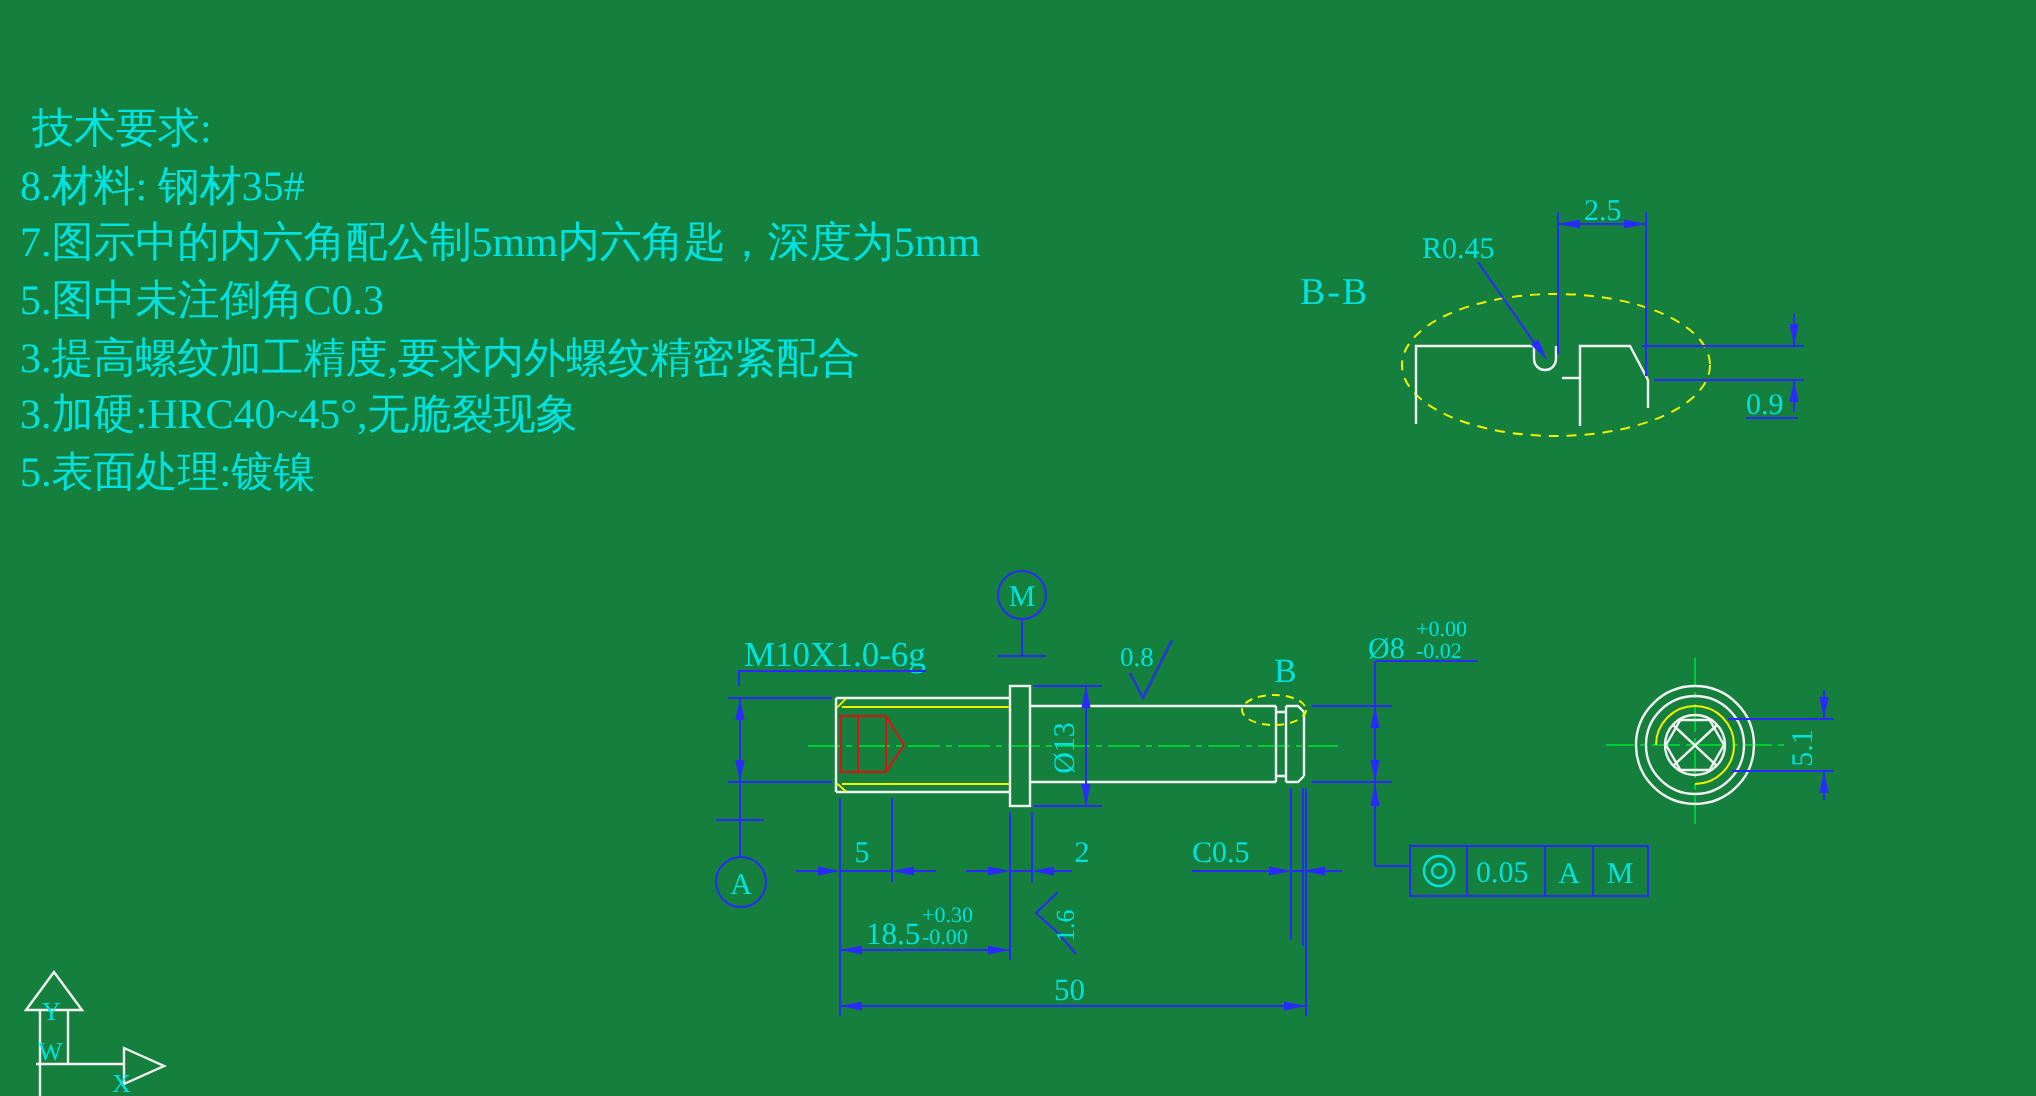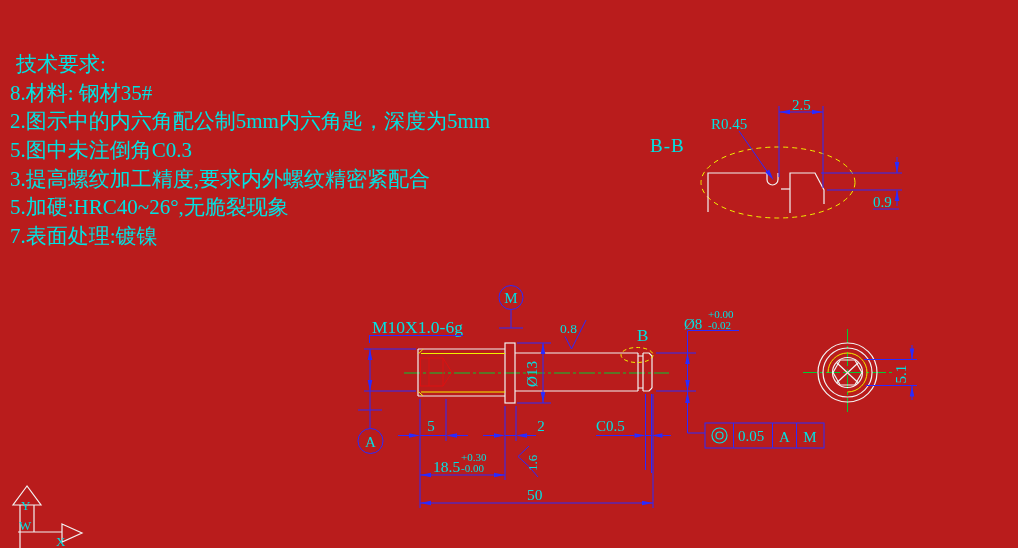--- a/index.html
+++ b/index.html
@@ -1,16 +1,16 @@
 <!DOCTYPE html>
 <html><head>
 <meta charset="utf-8">
 <style>
   html,body{margin:0;padding:0;background:#000;}
-  #canvas{position:relative;width:1018px;height:548px;background:#b91c1c;overflow:hidden;
+  #canvas{position:relative;width:1018px;height:548px;background:#15803d;overflow:hidden;
           font-family:"Liberation Serif","DejaVu Serif",serif;}
   .note{position:absolute;left:10px;color:#00e2e2;font-size:21px;line-height:1.1;white-space:nowrap;}
   .note.title{left:16px;}
   svg{position:absolute;left:0;top:0;}
   svg text{fill:#00e2e2;font-family:"Liberation Serif","DejaVu Serif",serif;}
   .bl{stroke:#2a2aff;stroke-width:1;fill:none;}
   .blf{fill:#2a2aff;stroke:none;}
   .wh{stroke:#f2f2f2;stroke-width:1.2;fill:none;}
   .whf{fill:none;stroke:#f2f2f2;stroke-width:1.2;}
   .yl{stroke:#f0f000;stroke-width:1;fill:none;}
@@ -19,25 +19,25 @@
   .cy{stroke:#00e2e2;stroke-width:1.2;fill:none;}
 </style>
 </head>
 <body>
 
 <div id="canvas">
 
   <div>
     <div class="note title" style="top:53px">技术要求:</div>
     <div class="note" style="top:82px">8.材料: 钢材35#</div>
-    <div class="note" style="top:110px">2.图示中的内六角配公制5mm内六角匙，深度为5mm</div>
+    <div class="note" style="top:110px">7.图示中的内六角配公制5mm内六角匙，深度为5mm</div>
     <div class="note" style="top:139px">5.图中未注倒角C0.3</div>
     <div class="note" style="top:168px">3.提高螺纹加工精度,要求内外螺纹精密紧配合</div>
-    <div class="note" style="top:196px">5.加硬:HRC40~26°,无脆裂现象</div>
-    <div class="note" style="top:225px">7.表面处理:镀镍</div>
+    <div class="note" style="top:196px">3.加硬:HRC40~45°,无脆裂现象</div>
+    <div class="note" style="top:225px">5.表面处理:镀镍</div>
   </div>
 
   <svg width="1018" height="548" viewBox="0 0 1018 548">
 
     <g>
       <text x="650" y="152" font-size="19" letter-spacing="1">B-B</text>
       <ellipse class="yl" cx="778" cy="182.5" rx="77" ry="35.5" stroke-dasharray="5,4"></ellipse>
       <g class="wh">
         <path d="M708,212 V173 H767"></path>
         <path d="M767,173 V179.5 A5.5,5.5 0 0 0 778,179.5 V173"></path>

